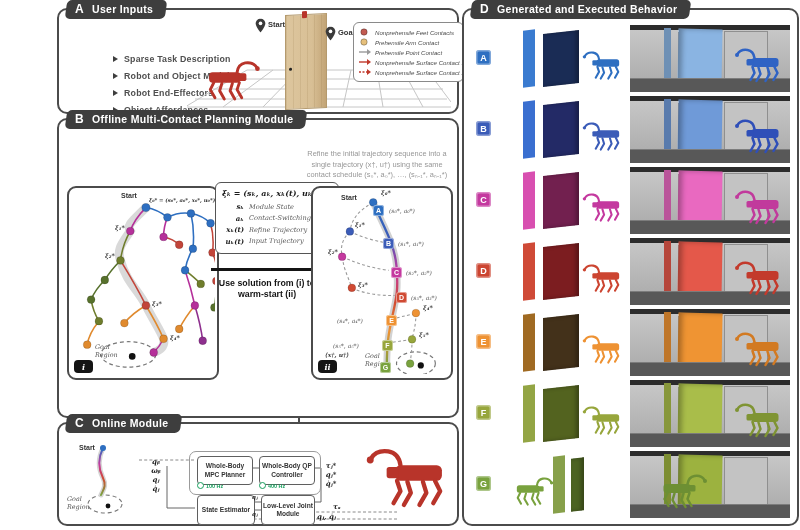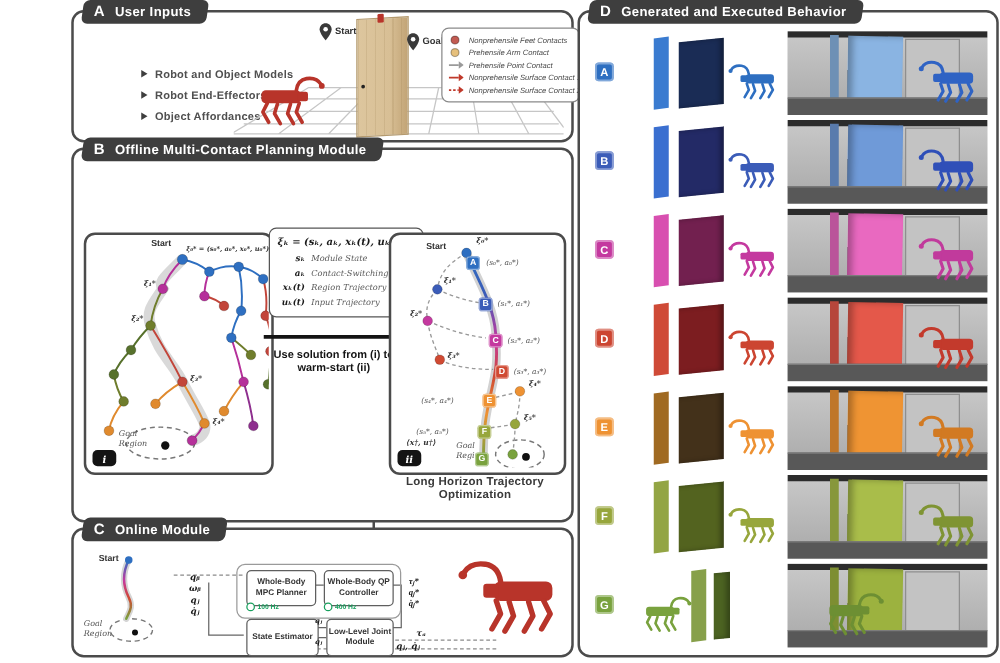--- a/index.html
+++ b/index.html
@@ -46,21 +46,21 @@
   .subbox{position:absolute;border:2px solid #4b4b4b;border-radius:9px;background:#fff;}
   .boxi{left:8px;top:66px;width:148px;height:190px;}
   .boxii{left:252px;top:66px;width:138px;height:190px;}
   .rom{position:absolute;left:5px;bottom:5px;background:#141414;color:#fff;min-width:15px;height:13px;border-radius:4px;
        font:italic bold 8px "DejaVu Serif",serif;display:flex;align-items:center;justify-content:center;padding:0 2px;z-index:4;}
   .caption{position:absolute;top:260px;font-size:9.2px;font-weight:bold;color:#3a3a3a;text-align:center;letter-spacing:.2px;}
   .ci{left:4px;width:156px;}
   .cii{left:248px;width:146px;}
   .formula{position:absolute;left:156px;top:62px;width:110px;border:1.4px solid #555;border-radius:6px;background:#fff;padding:5px 6px;}
   .ftitle{font:italic bold 8px "DejaVu Serif",serif;color:#1a1a1a;margin-bottom:4px;white-space:nowrap;}
-  .frow{display:flex;gap:5px;margin:2.5px 0;align-items:flex-end;}
+  .frow{display:flex;gap:5px;margin:2.5px 0;align-items:center;}
   .fsym{min-width:22px;text-align:right;font:italic bold 7px "DejaVu Serif",serif;color:#1a1a1a;white-space:nowrap;}
   .fdesc{font:italic 6.6px "DejaVu Serif",serif;color:#5a5a5a;white-space:nowrap;}
   .warm{position:absolute;left:152px;top:148px;width:112px;}
   .aline{height:2.6px;background:#141414;width:102px;position:relative;}
   .aline:after{content:'';position:absolute;right:-9px;top:-4.5px;border-left:10px solid #141414;border-top:5.8px solid transparent;border-bottom:5.8px solid transparent;}
   .warmtext{margin-top:7px;font-weight:bold;font-size:8.8px;color:#141414;text-align:center;line-height:1.3;}
   .tlbl{position:absolute;font-size:7px;font-weight:bold;color:#333;white-space:nowrap;}
   .mlbl{position:absolute;font:italic bold 6.3px "DejaVu Serif",serif;color:#333;white-space:nowrap;}
   .glbl{position:absolute;font:italic 6.4px "DejaVu Serif",serif;color:#555;line-height:1.2;}
   .sb{position:absolute;width:11px;height:11px;border-radius:2.5px;color:#fff;font-size:7px;font-weight:bold;
@@ -134,20 +134,24 @@
   <div class="vline" style="left:298px;top:413px;height:10px;"></div>
 
   <section class="panel" id="panelA">
     <div class="phead">
       <span class="phl">A</span>
       <span class="pht">User Inputs</span>
     </div>
     <ul class="bullets">
       <li>
           <span class="tri"></span>
+          <span class="btxt">Sparse Task Description</span>
+        </li>
+      <li>
+          <span class="tri"></span>
           <span class="btxt">Robot and Object Models</span>
         </li>
       <li>
           <span class="tri"></span>
           <span class="btxt">Robot End-Effectors</span>
         </li>
       <li>
           <span class="tri"></span>
           <span class="btxt">Object Affordances</span>
         </li>
@@ -209,20 +213,21 @@
         <em>Nonprehensile Surface Contact 2</em>
       </div>
     </div>
   </section>
 
   <section class="panel" id="panelB">
     <div class="phead">
       <span class="phl">B</span>
       <span class="pht">Offline Multi-Contact Planning Module</span>
     </div>
+    <p class="desc descR">Refine the initial trajectory sequence into a single trajectory (x†, u†) using the same contact schedule (s₀*, a₀*), …, (sₙ₋₁*, aₙ₋₁*)</p>
 
     <div class="subbox boxi">
       <svg width="146" height="186" viewBox="0 0 148 190">
         <path d="M78,20 C64,34 58,38 62,44 C54,56 48,62 52,74 C58,96 70,104 78,120 C86,136 92,144 96,154 C98,162 92,166 86,168" fill="none" stroke="#cccccc" stroke-width="9" opacity=".75" stroke-linecap="round"></path>
         <ellipse cx="60" cy="170" rx="28" ry="13" fill="none" stroke="#777" stroke-width="1.2" stroke-dasharray="4 3"></ellipse>
         <circle cx="64" cy="172" r="3.4" fill="#111"></circle>
         <g fill="none" stroke-width="1.6">
           <path d="M78,20 Q90,22 100,30 M100,30 Q112,24 124,26 M124,26 Q136,28 144,36 M124,26 Q128,44 126,62 M126,62 Q120,72 118,84" stroke="#2e6fc1"></path>
           <path d="M78,20 Q66,32 62,44 M100,30 Q96,40 96,50 M118,84 Q124,102 128,120 M96,154 Q92,162 86,168" stroke="#b5309a"></path>
           <path d="M96,50 Q106,52 112,58 M144,36 Q148,50 146,66 M146,66 Q152,80 150,95 M52,74 Q68,100 78,120" stroke="#c2453a"></path>
@@ -274,21 +279,21 @@
       <div class="frow">
           <span class="fsym">sₖ</span>
           <span class="fdesc">Module State</span>
         </div>
       <div class="frow">
           <span class="fsym">aₖ</span>
           <span class="fdesc">Contact-Switching Action</span>
         </div>
       <div class="frow">
           <span class="fsym">xₖ(t)</span>
-          <span class="fdesc">Region Trajectory</span>
+          <span class="fdesc">Refine Trajectory</span>
         </div>
       <div class="frow">
           <span class="fsym">uₖ(t)</span>
           <span class="fdesc">Input Trajectory</span>
         </div>
     </div>
 
     <div class="warm">
       <div class="aline"></div>
       <div class="warmtext">Use solution from (i) to warm-start (ii)</div>
@@ -344,21 +349,20 @@
       <span class="mlbl" style="left:110px;top:116px;">ξ₄*</span>
       <span class="sb" style="left: 69px; top: 152px; background: rgb(151, 166, 60);">F</span>
       <span class="sched" style="left:20px;top:154px;">(s₅*, a₅*)</span>
       <span class="mlbl" style="left:106px;top:143px;">ξ₅*</span>
       <span class="sb" style="left: 67px; top: 174px; background: rgb(121, 162, 62);">G</span>
 
       <span class="mlbl" style="left:12px;top:163px;font-size:6px;">⟨x†, u†⟩</span>
       <span class="glbl" style="left:52px;top:165px;width:28px;">Goal Region</span>
       <span class="rom">ii</span>
     </div>
-    <div class="caption cii">Long Horizon Trajectory Optimization</div>
   </section>
 
   <section class="panel" id="panelC">
     <div class="phead">
       <span class="phl">C</span>
       <span class="pht">Online Module</span>
     </div>
 
     <svg class="wires" width="394" height="96">
       <g fill="none" stroke="#8a8a8a" stroke-width="1">
@@ -403,21 +407,21 @@
     </div>
     <div class="cbox est">State Estimator</div>
     <div class="cbox joint">Low-Level Joint Module</div>
 
     <div class="m mcol" style="left:88px;top:33px;width:18px;">
       <div>qᵦ</div>
       <div>ωᵦ</div>
       <div>qⱼ</div>
       <div>q̇ⱼ</div>
     </div>
-    <div class="m mcol" style="left:264px;top:37px;width:16px;font-family:Liberation Serif, serif;">
+    <div class="m mcol" style="left:264px;top:37px;width:16px;">
       <div>τⱼ*</div>
       <div>qⱼ*</div>
       <div>q̇ⱼ*</div>
     </div>
     <span class="m" style="left:193px;top:70px;font-size:5.6px;">qⱼ</span>
     <span class="m" style="left:193px;top:87px;font-size:5.6px;">q̇ⱼ</span>
     <span class="m" style="left:274px;top:78px;">τₐ</span>
     <span class="m" style="left:258px;top:88px;">qⱼ, q̇ⱼ</span>
 
     <svg class="robotC" viewBox="0 0 110 80">

